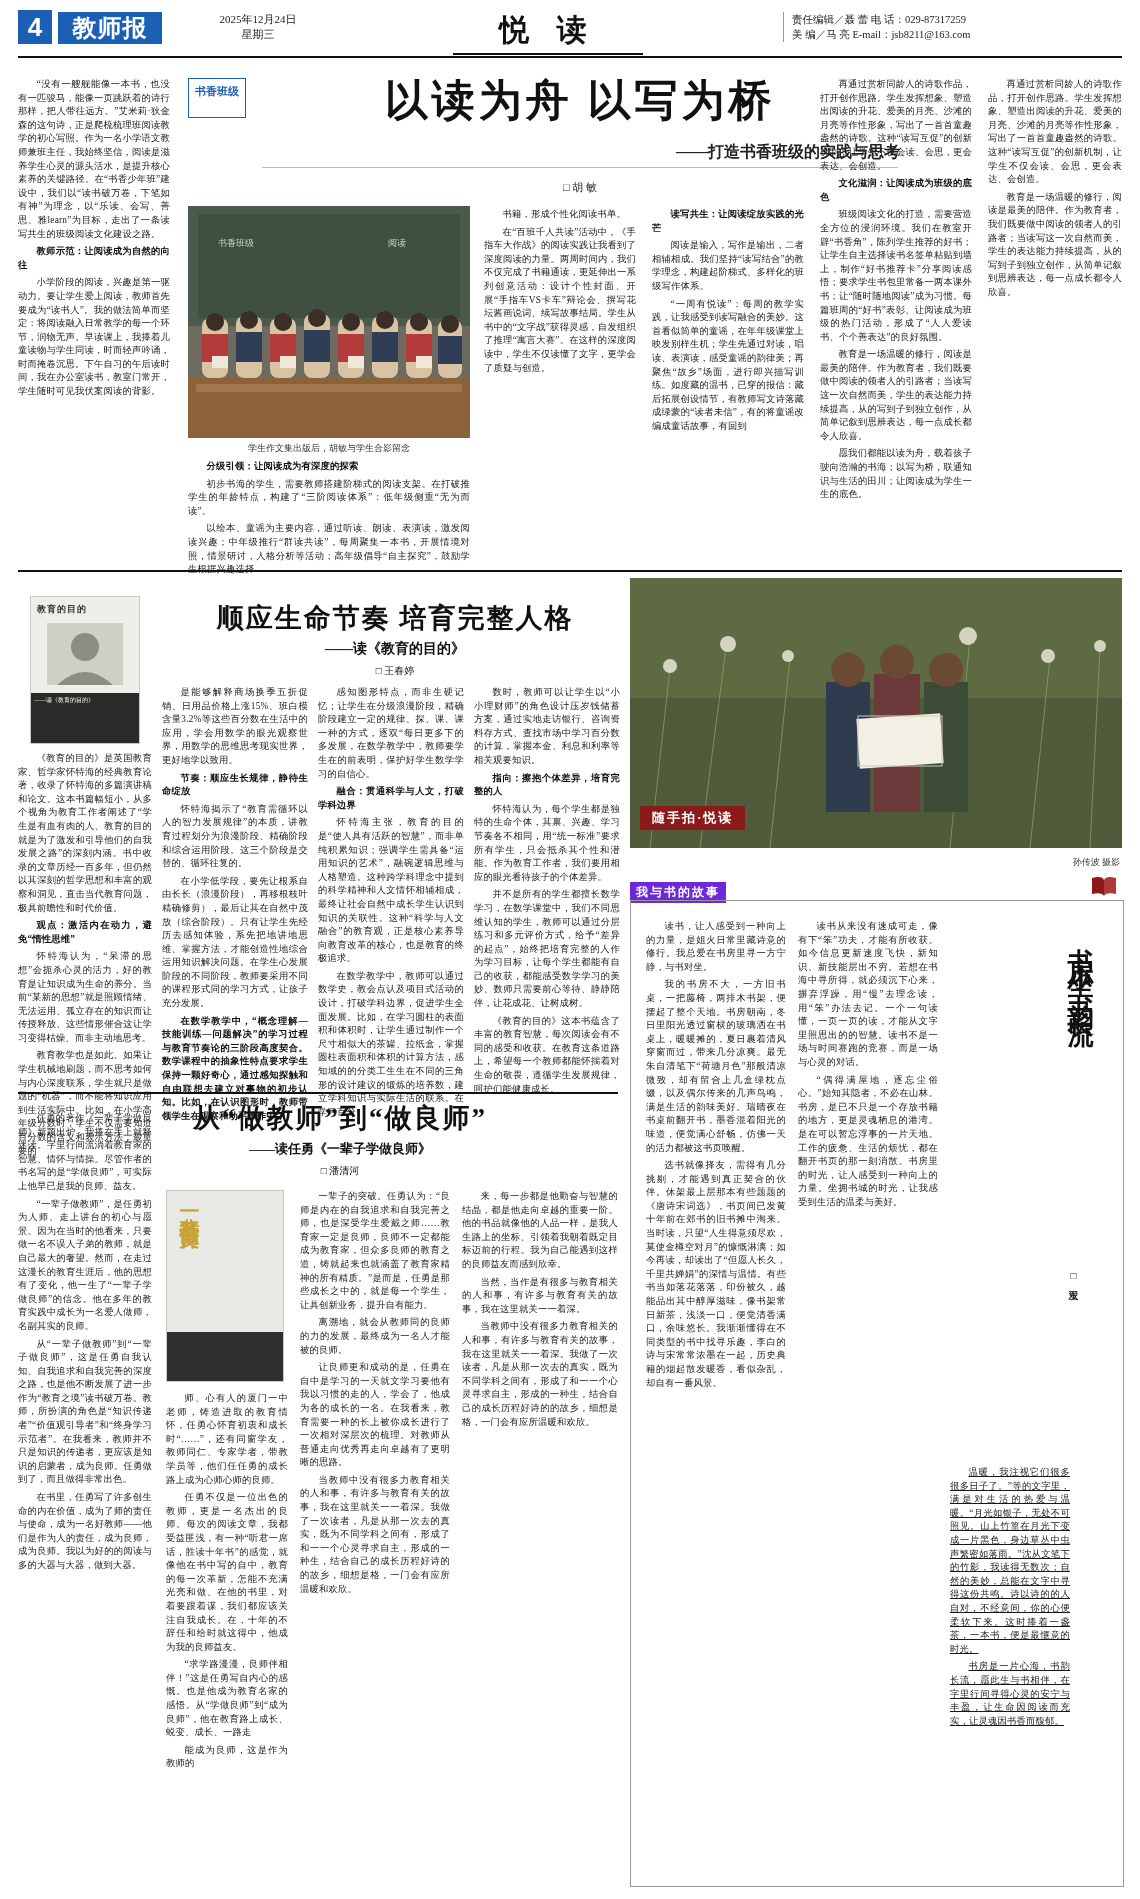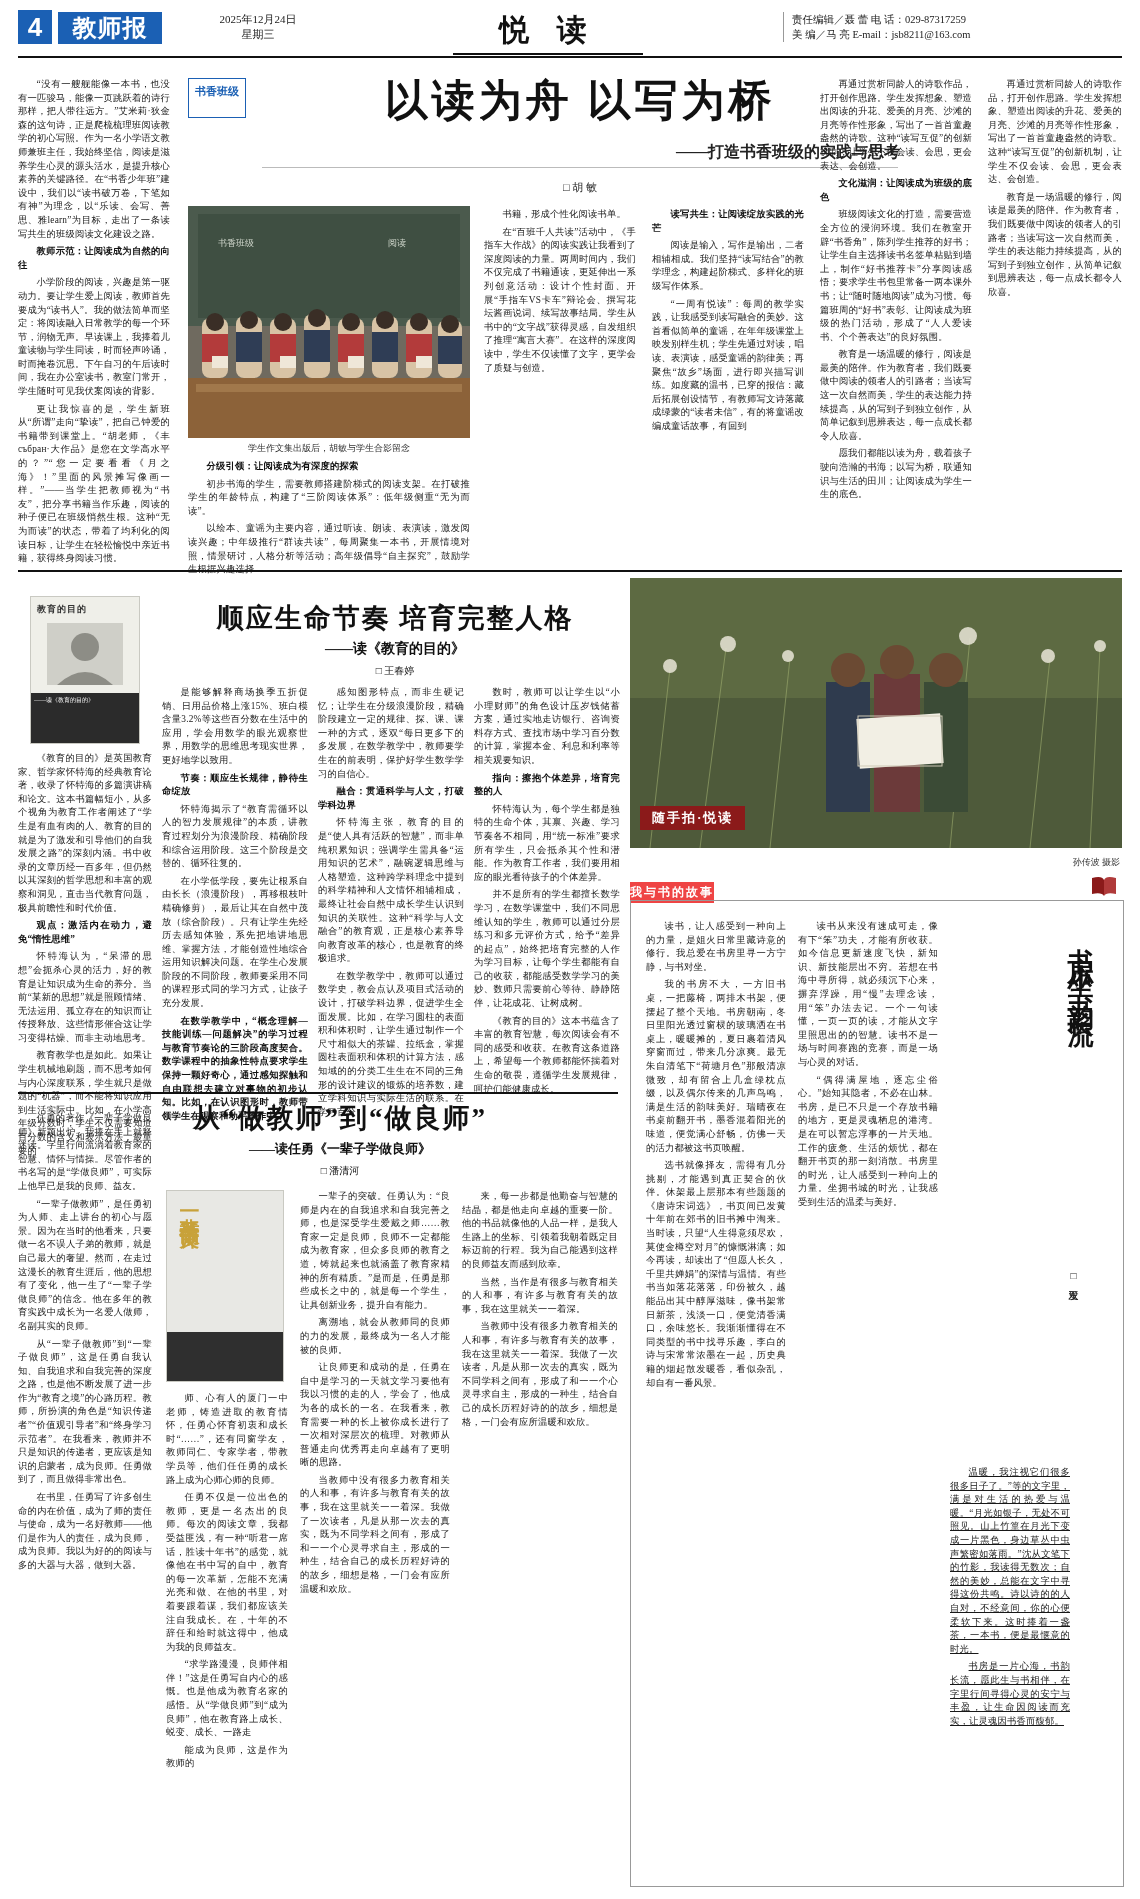--- a/index.html
+++ b/index.html
@@ -45,21 +45,21 @@
   .bc-band{position:absolute;left:0;bottom:0;width:100%;height:34%;background:#2b2b2b;color:#fff;font-size:6px;line-height:8px;padding:3px;box-sizing:border-box;}
   .bc-t{position:absolute;left:6px;top:6px;font-size:9px;color:#333;font-weight:bold;letter-spacing:1px;}
 
   
   .a3-title{position:absolute;left:60px;top:1100px;width:560px;text-align:center;font-size:27px;font-weight:bold;letter-spacing:2px;}
   .a3-sub{position:absolute;left:60px;top:1140px;width:560px;text-align:center;font-size:13px;font-weight:bold;}
   .a3-byline{position:absolute;left:60px;top:1164px;width:560px;text-align:center;font-size:10px;}
 
   
   .badge{position:absolute;background:#8b1a1a;color:#fff;font-size:13px;font-weight:bold;padding:3px 12px;letter-spacing:2px;}
-  .sec-head{position:absolute;background:#ef4444;color:#fff;font-size:12px;font-weight:bold;letter-spacing:2px;padding:2px 0;}
+  .sec-head{position:absolute;background:#6d28d9;color:#fff;font-size:12px;font-weight:bold;letter-spacing:2px;padding:2px 6px;}
   .vtitle{position:absolute;writing-mode:vertical-rl;font-size:26px;font-weight:bold;letter-spacing:8px;color:#111;}
   .vby{position:absolute;writing-mode:vertical-rl;font-size:10px;color:#222;}
 
   .box{position:absolute;border:1px solid #999;}
   .dblrule{position:absolute;border-top:2px solid #111;}
 </style>
 </head>
 <body>
 
 <div class="page">
@@ -87,21 +87,20 @@
   </div>
   <div class="a1-title">以读为舟 以写为桥</div>
   <div class="a1-rule"></div>
   <div class="a1-sub">——打造书香班级的实践与思考</div>
   <div class="a1-byline">□ 胡 敏</div>
 
   <div class="col" style="left:18px;top:78px;width:152px;height:470px;">
     <p>“没有一艘舰能像一本书，也没有一匹骏马，能像一页跳跃着的诗行那样，把人带往远方。”艾米莉·狄金森的这句诗，正是爬梳梳理班阅读教学的初心写照。作为一名小学语文教师兼班主任，我始终坚信，阅读是滋养学生心灵的源头活水，是提升核心素养的关键路径。在“书香少年班”建设中，我们以“读书破万卷，下笔如有神”为理念，以“乐读、会写、善思、雅learn”为目标，走出了一条读写共生的班级阅读文化建设之路。</p>
     <p class="sub">教师示范：让阅读成为自然的向往</p>
     <p>小学阶段的阅读，兴趣是第一驱动力。要让学生爱上阅读，教师首先要成为“读书人”。我的做法简单而坚定：将阅读融入日常教学的每一个环节，润物无声。早读课上，我捧着儿童读物与学生同读，时而轻声吟诵，时而掩卷沉思。下午自习的午后读时间，我在办公室读书，教室门常开，学生随时可见我伏案阅读的背影。</p>
-    <p>更让我惊喜的是，学生新班从“所谓”走向“挚读”，把自己钟爱的书籍带到课堂上。“胡老师，《丰събран·大作品》是您在文学高水平的？”“您一定要看看《月之海》！”里面的风景摊写像画一样。”——当学生把教师视为“书友”，把分享书籍当作乐趣，阅读的种子便已在班级悄然生根。这种“无为而读”的状态，带着了均利化的阅读日标，让学生在轻松愉悦中亲近书籍，获得终身阅读习惯。</p>
   </div>
 
   <div class="photo" style="left:188px;top:206px;width:282px;height:232px;">
     <svg class="inner" viewBox="0 0 282 232" preserveAspectRatio="none">
       <rect width="282" height="232" fill="#6f6a5f"></rect>
       <rect x="0" y="0" width="282" height="120" fill="#4b5a4d"></rect>
       <rect x="10" y="8" width="262" height="104" fill="#3f4f42"></rect>
       <text x="30" y="40" fill="#cfd6cb" font-size="9" font-family="sans-serif">书香班级</text>
       <text x="200" y="40" fill="#cfd6cb" font-size="9" font-family="sans-serif">阅读</text>
       <g fill="#d8c3a5">
@@ -289,21 +288,21 @@
 
   <div class="dblrule" style="left:18px;top:1092px;width:600px;"></div>
 
   <div class="a3-title">从“做教师”到“做良师”</div>
   <div class="a3-sub">——读任勇《一辈子学做良师》</div>
   <div class="a3-byline">□ 潘清河</div>
 
   <div class="col" style="left:18px;top:1112px;width:134px;height:760px;">
     <p>任勇的著作《一辈子学做良师》新颖出炉，我捧在手上就释迷读。字里行间流淌着教育家的智慧、情怀与情操。尽管作者的书名写的是“学做良师”，可实际上他早已是我的良师、益友。</p>
     <p>“一辈子做教师”，是任勇初为人师、走上讲台的初心与愿景。因为在当时的他看来，只要做一名不误人子弟的教师，就是自己最大的奢望。然而，在走过这漫长的教育生涯后，他的思想有了变化，他一生了“一辈子学做良师”的信念。他在多年的教育实践中成长为一名爱人做师，名副其实的良师。</p>
-    <p>从“一辈子做教师”到“一辈子做良师”，这是任勇自我认知、自我追求和自我完善的深度之路，也是他不断发展了进一步作为“教育之境”的心路历程。教师，所扮演的角色是“知识传递者”“价值观引导者”和“终身学习示范者”。在我看来，教师并不只是知识的传递者，更应该是知识的启蒙者，成为良师。任勇做到了，而且做得非常出色。</p>
+    <p>从“一辈子做教师”到“一辈子做良师”，这是任勇自我认知、自我追求和自我完善的深度之路，也是他不断发展了进一步作为“教育之境”读书破万卷。教师，所扮演的角色是“知识传递者”“价值观引导者”和“终身学习示范者”。在我看来，教师并不只是知识的传递者，更应该是知识的启蒙者，成为良师。任勇做到了，而且做得非常出色。</p>
     <p>在书里，任勇写了许多创生命的内在价值，成为了师的责任与使命，成为一名好教师——他们是作为人的责任，成为良师，成为良师。我以为好的的阅读与多的大器与大器，做到大器。</p>
   </div>
 
   <div class="bookcover" style="left:166px;top:1190px;width:116px;height:190px;background:#e8e8e4;">
     <div style="position:absolute;left:10px;top:10px;writing-mode:vertical-rl;font-size:20px;font-weight:bold;color:#c8a23a;letter-spacing:2px;">一辈子学做良师</div>
     <div style="position:absolute;left:0;bottom:0;width:100%;height:26%;background:#2f2f2f;"></div>
   </div>
 
   <div class="col" style="left:166px;top:1392px;width:122px;height:480px;">
     <p>师、心有人的厦门一中老师，铸造进取的教育情怀，任勇心怀育初衷和成长时“……”，还有同窗学友，教师同仁、专家学者，带教学员等，他们任任勇的成长路上成为心师心师的良师。</p>

